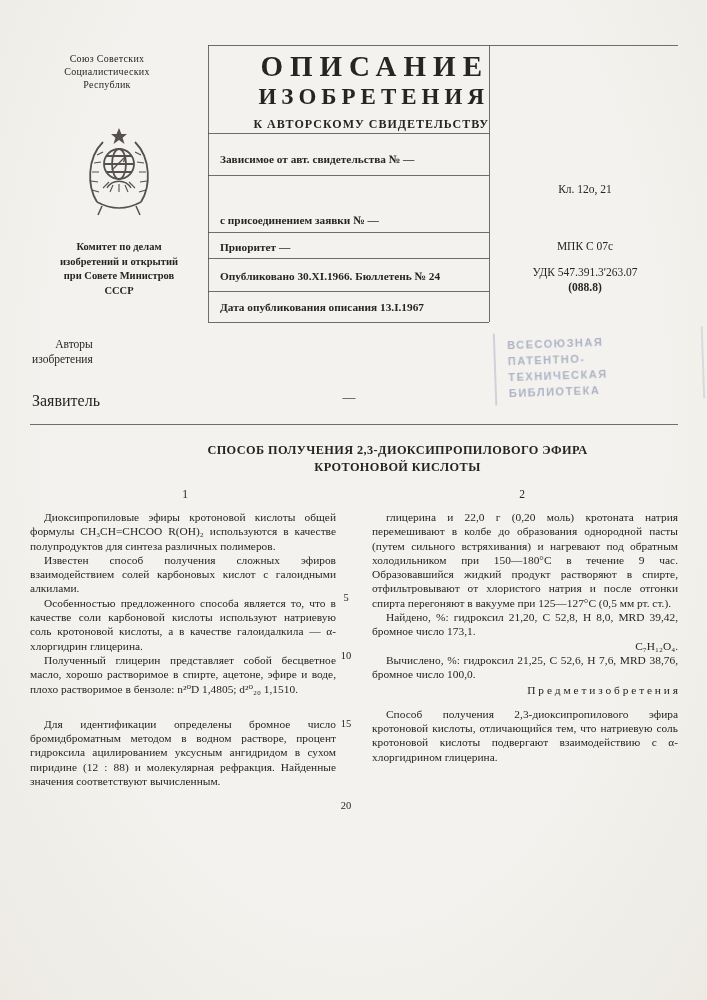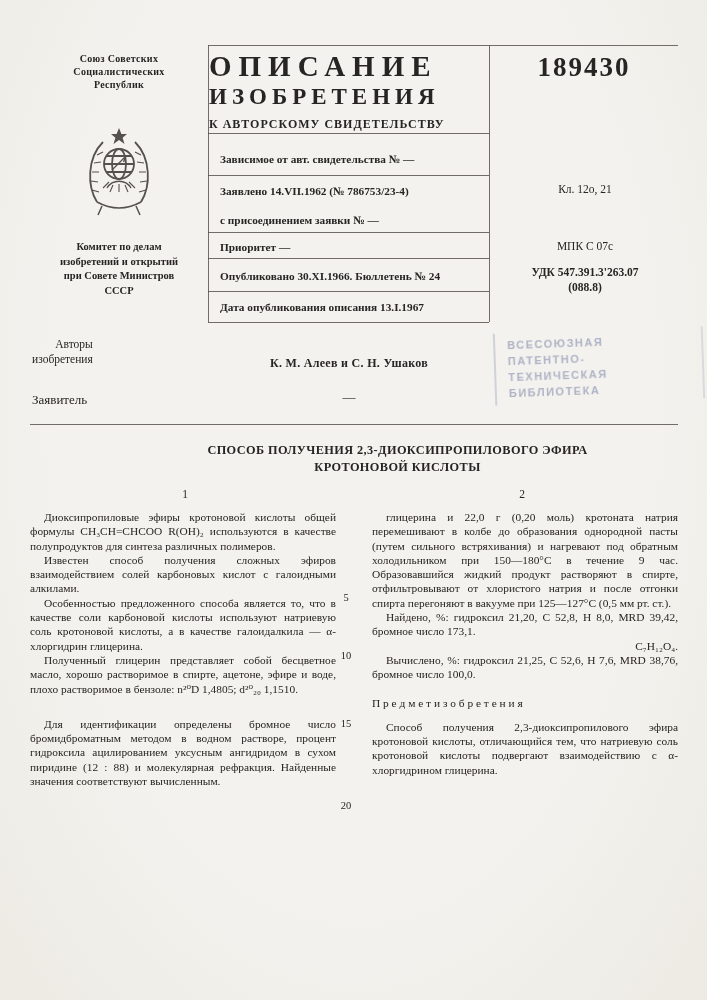--- a/index.html
+++ b/index.html
@@ -10,48 +10,48 @@
     background:radial-gradient(ellipse at 50% 40%, #f4f2ee 60%, #eceae3 100%);
     font-family:"Liberation Serif","DejaVu Serif",serif;
     color:#272523;
     overflow:hidden;
   }
   .abs{position:absolute;}
   .hl{position:absolute;height:1px;background:#5a5652;opacity:.85;}
   .vl{position:absolute;width:1px;background:#5a5652;opacity:.85;}
 
   
-  .union{left:30px;top:52px;width:178px;text-align:center;
-         font-size:10px;font-weight:bold;line-height:13px;letter-spacing:.3px;}
+  .union{left:18px;top:52px;width:178px;text-align:center;
+         font-size:10px;font-weight:normal;line-height:13px;letter-spacing:.3px;}
   .emblem{left:69px;top:124px;width:100px;height:102px;text-align:center;}
   .committee{left:30px;top:240px;width:178px;text-align:center;
          font-size:10.5px;font-weight:bold;line-height:14.5px;}
 
   
-  .doc-title{left:209px;top:50px;width:280px;text-align:left;}
+  .doc-title{left:209px;top:50px;width:280px;text-align:right;}
   .doc-title .t1{font-size:29px;font-weight:bold;letter-spacing:7px;white-space:nowrap;}
   .doc-title .t2{font-size:23px;font-weight:bold;letter-spacing:5px;margin-top:1px;white-space:nowrap;}
   .doc-title .t3{font-size:12px;font-weight:bold;letter-spacing:1px;margin-top:7px;white-space:nowrap;}
   .patent-number{left:490px;top:52px;width:188px;text-align:center;
          font-size:27px;font-weight:bold;letter-spacing:2px;}
 
   
   .field{position:absolute;left:220px;width:262px;font-size:11.3px;font-weight:bold;}
   .f1{top:153px}.f2{top:185px}.f3{top:214px}.f4{top:241px}.f5{top:270px}.f6{top:301px}
 
   
   .rcode{position:absolute;left:495px;width:180px;text-align:center;font-size:11.5px;}
   .cls{top:183px}.mpk{top:240px}
-  .udk{top:266px;font-weight:bold}.udk2{top:281px;font-weight:bold}
+  .udk{top:266px;font-weight:normal}.udk2{top:281px;font-weight:bold}
 
   
   .authors-label{left:32px;top:337px;font-size:11.5px;line-height:15px;white-space:pre-line;text-align:right;}
   .authors-names{left:209px;top:356px;width:280px;text-align:center;
          font-size:12px;font-weight:bold;letter-spacing:.3px;}
-  .applicant-label{left:32px;top:392px;font-size:13px;}
+  .applicant-label{left:32px;top:392px;font-size:16px;}
   .applicant-value{left:209px;top:389px;width:280px;text-align:center;font-size:13px;}
 
   .stamp{left:494px;top:330px;width:186px;padding:4px 8px 4px 12px;
          transform:rotate(-2deg);
          color:#5f6d99;opacity:.48;filter:blur(.5px);
          border-left:2px solid rgba(95,109,153,.5);
          border-right:2px solid rgba(95,109,153,.35);
          font-size:11px;font-weight:bold;line-height:16px;letter-spacing:1.5px;
          font-family:"Liberation Sans","DejaVu Sans",sans-serif;}
 
@@ -61,21 +61,21 @@
 
   
   .body-block{left:30px;top:488px;width:648px;}
   .colnum{position:absolute;top:0;width:30px;text-align:center;font-size:11.5px;}
   .cn1{left:140px}.cn2{left:477px}
   .cols{position:absolute;top:22px;left:0;width:648px;display:flex;gap:36px;}
   .col{width:311px;font-size:11.4px;line-height:14.3px;text-align:justify;}
   .col p{margin:0;text-indent:14px;}
   .col p.gap{margin-top:21px;}
   .col p.center{text-align:right;text-indent:0;}
-  .col p.subject{text-align:left;text-indent:0;margin:14px 0 10px 0;}
+  .col p.subject{text-align:right;text-indent:0;margin:1px 0 10px 0;}
   .lnum{position:absolute;left:303px;width:26px;text-align:center;font-size:10.5px;}
   .ln5{top:104px}.ln10{top:162px}.ln15{top:230px}.ln20{top:312px}
 </style>
 </head>
 <body>
 
 <div class="page">
 
   <div class="hl" style="left:208px;top:45px;width:470px;"></div>
   <div class="vl" style="left:208px;top:45px;height:277px;"></div>
@@ -118,37 +118,34 @@
     <div>при Совете Министров</div>
     <div>СССР</div>
   </div>
 
   <div class="abs doc-title">
     <div class="t1">ОПИСАНИЕ</div>
     <div class="t2">ИЗОБРЕТЕНИЯ</div>
     <div class="t3">К АВТОРСКОМУ СВИДЕТЕЛЬСТВУ</div>
   </div>
 
-  <div class="abs patent-number">189430</div>
 
   <div class="field f1">Зависимое от авт. свидетельства №  —</div>
-  <div class="field f2">Заявлено 14.VII.1962 (№ 786753/23-4)</div>
   <div class="field f3">с присоединением заявки №  —</div>
   <div class="field f4">Приоритет  —</div>
   <div class="field f5">Опубликовано 30.XI.1966. Бюллетень № 24</div>
   <div class="field f6">Дата опубликования описания 13.I.1967</div>
 
   <div class="rcode cls">Кл. 12о, 21</div>
   <div class="rcode mpk">МПК С 07с</div>
   <div class="rcode udk">УДК 547.391.3'263.07</div>
   <div class="rcode udk2">(088.8)</div>
 
   <div class="abs authors-label">Авторы
 изобретения</div>
-  <div class="abs authors-names">К. М. Алеев и С. Н. Ушаков</div>
   <div class="abs applicant-label">Заявитель</div>
   <div class="abs applicant-value">—</div>
 
   <div class="abs stamp">
     <div>ВСЕСОЮЗНАЯ</div>
     <div>ПАТЕНТНО-</div>
     <div>ТЕХНИЧЕСКАЯ</div>
     <div>БИБЛИОТЕКА</div>
   </div>
 

